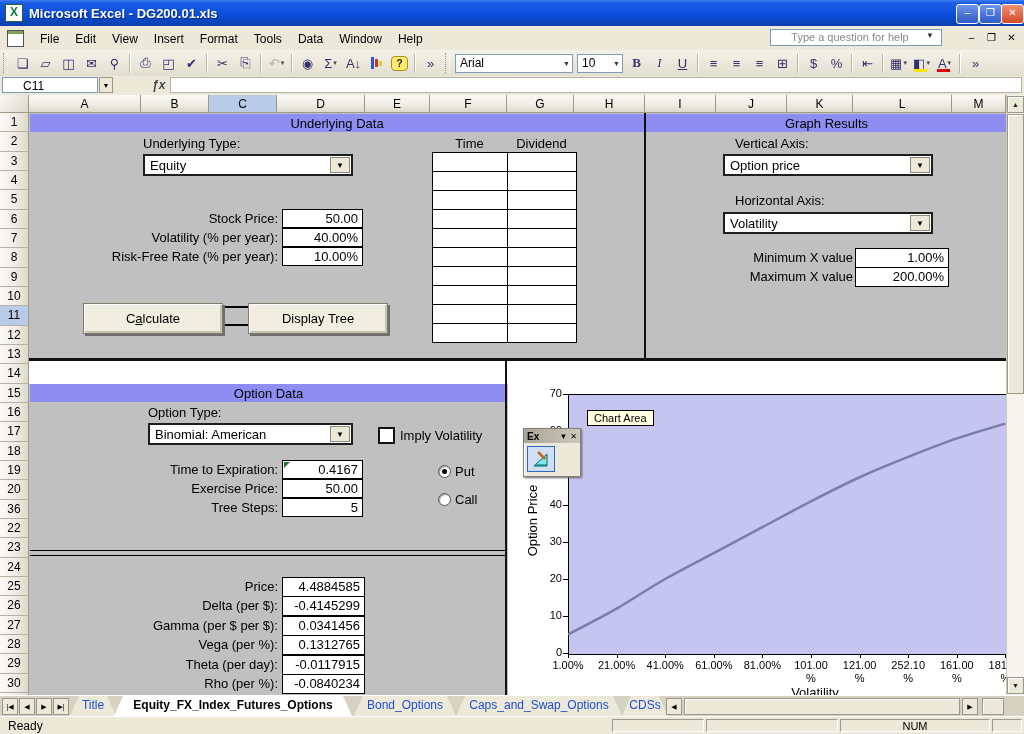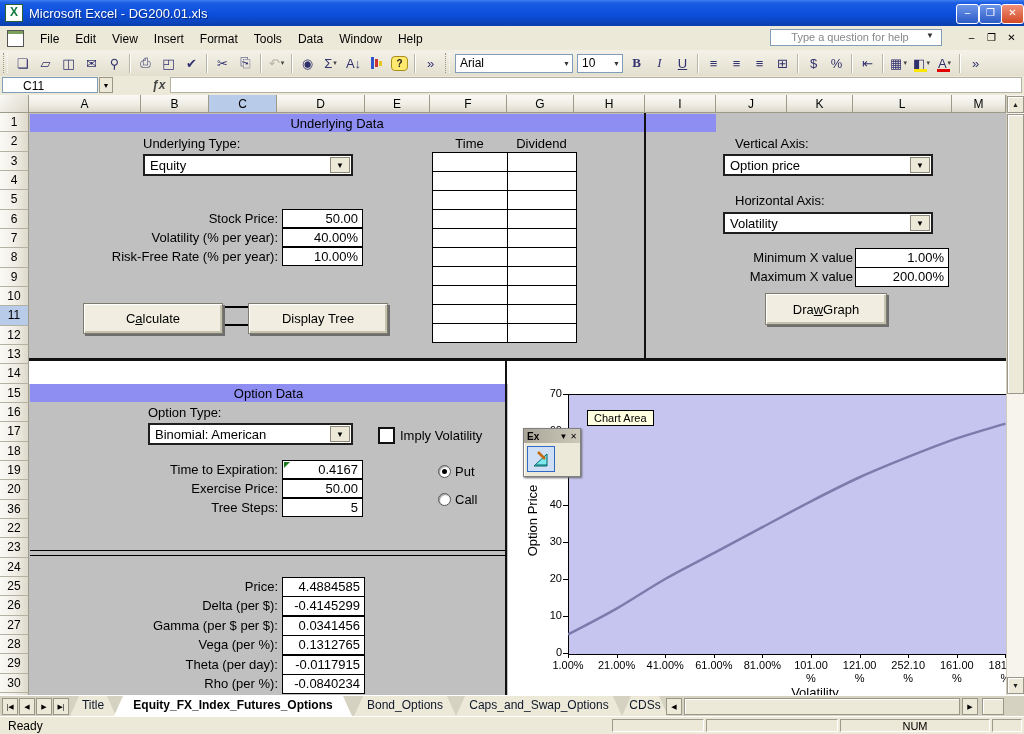--- a/index.html
+++ b/index.html
@@ -4,21 +4,21 @@
 <style>
   html,body{margin:0;padding:0;background:#fff;}
   #app{position:relative;width:1024px;height:734px;overflow:hidden;
        font-family:"Liberation Sans","DejaVu Sans",sans-serif;font-size:13px;color:#000;
        -webkit-font-smoothing:none;}
   .abs{position:absolute;}
   
   #titlebar{position:absolute;left:0;top:0;width:1024px;height:26px;
     background:linear-gradient(180deg,#3D7EF0 0%,#1A5CE4 12%,#0C4EDC 55%,#0B3FAE 100%);
     display:flex;align-items:center;}
-  #titlebar .ttl{color:#fff;font-weight:normal;font-size:13px;margin-left:6px;text-shadow:1px 1px 1px #00287a;}
+  #titlebar .ttl{color:#fff;font-weight:bold;font-size:13px;margin-left:6px;text-shadow:1px 1px 1px #00287a;}
   .winbtn{position:absolute;top:4px;width:21px;height:18px;border:1px solid #fff;border-radius:3px;
     color:#fff;font-size:10px;line-height:16px;text-align:center;
     background:linear-gradient(180deg,#6D96E8,#2E5BC8);}
   .winbtn.close{background:linear-gradient(180deg,#F09078,#D24A26);}
   #excel-logo{width:16px;height:16px;margin-left:5px;background:#fff;border:1px solid #2a6230;
     color:#107C41;font-weight:bold;font-size:12px;line-height:14px;text-align:center;}
   
   #menubar{position:absolute;left:0;top:26px;width:1024px;height:24px;background:#ECE9D8;display:flex;align-items:center;}
   .menuitem{padding:3px 8px;font-size:12px;cursor:default;}
   #help-box{position:absolute;left:770px;top:3px;width:172px;height:17px;background:#fff;
@@ -106,21 +106,21 @@
   
   .sbbtn{position:absolute;background:#ECE9D8;border:1px solid #9a9788;box-shadow:inset 1px 1px 0 #fff;
     font-size:7px;display:flex;align-items:center;justify-content:center;color:#222;box-sizing:border-box;}
   .sbthumb{position:absolute;background:#ECE9D8;border:1px solid #9a9788;box-shadow:inset 1px 1px 0 #fff;box-sizing:border-box;}
   #vscroll{position:absolute;left:1006px;top:95px;width:18px;height:600px;background:#F6F4EC;border-left:1px solid #cfcabb;}
   
   #tabbar{position:absolute;left:0;top:695px;width:1024px;height:21px;background:#D6D2C2;border-top:1px solid #fff;}
   .navbtn{position:absolute;top:2px;width:16px;height:17px;background:#ECE9D8;border:1px solid #9a9788;
     font-size:7px;display:flex;align-items:center;justify-content:center;box-sizing:border-box;}
   .tab{position:absolute;top:0;height:20px;background:#ECE9D8;font-size:12px;text-align:center;line-height:19px;
-    clip-path:polygon(9px 0,calc(100% - 9px) 0,100% 100%,0 100%);color:#0f172a;
+    clip-path:polygon(9px 0,calc(100% - 9px) 0,100% 100%,0 100%);color:#1d4ed8;
     filter:drop-shadow(0 0 0.6px #777);white-space:nowrap;overflow:hidden;}
   .tab.active{background:#fff;font-weight:bold;z-index:2;color:#000;}
   
   #statusbar{position:absolute;left:0;top:716px;width:1024px;height:18px;background:#ECE9D8;border-top:1px solid #fff;}
   .spanel{position:absolute;top:2px;height:13px;border:1px solid;border-color:#9c9a8c #fff #fff #9c9a8c;
     font-size:11px;text-align:center;line-height:13px;box-sizing:border-box;}
   .thin-k{position:absolute;background:#111;}
 </style>
 </head>
 <body>
@@ -316,20 +316,21 @@
       <div class="rhcell" style="top: 483.325px; height: 19.333px; line-height: 19.333px;">26</div>
       <div class="rhcell" style="top: 502.658px; height: 19.333px; line-height: 19.333px;">27</div>
       <div class="rhcell" style="top: 521.991px; height: 19.333px; line-height: 19.333px;">28</div>
       <div class="rhcell" style="top: 541.324px; height: 19.333px; line-height: 19.333px;">29</div>
       <div class="rhcell" style="top: 560.657px; height: 19.333px; line-height: 19.333px;">30</div>
       <div class="rhcell" style="top: 579.99px; height: 19.333px; line-height: 19.333px;">31</div>
     </div>
 
   <div id="canvas">
       <div class="banner" style="left: 1px; top: 1px; width: 614px; padding-right: 72px; background: rgb(142, 142, 242);">Underlying Data</div>
+      <div class="banner" style="left: 618px; top: 1px; width: 359px; background: rgb(142, 142, 242);">Graph Results</div>
       <div class="thin-k" style="left: 615px; top: 0px; width: 2px; height: 245px;"></div>
       <div class="thin-k" style="left: 0px; top: 245px; width: 977px; height: 3px;"></div>
       <div class="abs" style="left: 0px; top: 248px; width: 479px; height: 23px; background: rgb(255, 255, 255);"></div>
       <div class="banner" style="left: 1px; top: 271px; width: 477px; background: rgb(142, 142, 242);">Option Data</div>
       <div class="thin-k" style="left: 476px; top: 248px; width: 2px; height: 334px;"></div>
       <div class="abs" style="left: 1px; top: 437px; width: 477px; height: 4px; border-top: 1px solid rgb(0, 0, 0); border-bottom: 1px solid rgb(0, 0, 0);"></div>
       <div class="lbl" style="left: 114px; top: 23px;">Underlying Type:</div>
       <div class="xcombo" style="left: 114px; top: 41px; width: 210px; height: 22px;">Equity<div class="dd">▼</div></div>
       <div class="lbl rlab" style="left: 40px; top: 98px; width: 209px;">Stock Price:</div>
       <div class="vbox" style="left: 253px; top: 96px; width: 81px; height: 19px;">50.00</div>
@@ -389,25 +390,20 @@
         </div>
       </div>
       <div class="lbl" style="left: 706px; top: 23px;">Vertical Axis:</div>
       <div class="xcombo" style="left: 694px; top: 41px; width: 210px; height: 22px;">Option price<div class="dd">▼</div></div>
       <div class="lbl" style="left: 706px; top: 80px;">Horizontal Axis:</div>
       <div class="xcombo" style="left: 694px; top: 99px; width: 210px; height: 22px;">Volatility<div class="dd">▼</div></div>
       <div class="lbl rlab" style="left: 640px; top: 137px; width: 184px;">Minimum X value</div>
       <div class="vbox" style="left: 826px; top: 135px; width: 94px; height: 20px;">1.00%</div>
       <div class="lbl rlab" style="left: 640px; top: 156px; width: 184px;">Maximum X value</div>
       <div class="vbox" style="left: 826px; top: 154px; width: 94px; height: 20px;">200.00%</div>
-      <div class="xbtn" style="left: 736px; top: 180px; width: 120px; height: 30px;">
-        <span>Dra</span>
-        <u>w</u>
-        <span> Graph</span>
-      </div>
       <div class="lbl" style="left: 119px; top: 292px;">Option Type:</div>
       <div class="xcombo" style="left: 119px; top: 310px; width: 205px; height: 22px;">Binomial: American<div class="dd">▼</div></div>
       <div class="chk" style="left: 349px; top: 314px;"></div>
       <div class="lbl" style="left: 371px; top: 315px;">Imply Volatility</div>
       <div class="lbl rlab" style="left: 40px; top: 349px; width: 209px;">Time to Expiration:</div>
       <div class="vbox" style="left: 253px; top: 347px; width: 81px; height: 19px;">0.4167<div class="gtri"></div></div>
       <div class="lbl rlab" style="left: 40px; top: 368px; width: 209px;">Exercise Price:</div>
       <div class="vbox" style="left: 253px; top: 366px; width: 81px; height: 19px;">50.00</div>
       <div class="lbl rlab" style="left: 40px; top: 387px; width: 209px;">Tree Steps:</div>
       <div class="vbox" style="left: 253px; top: 385px; width: 81px; height: 19px;">5</div>

